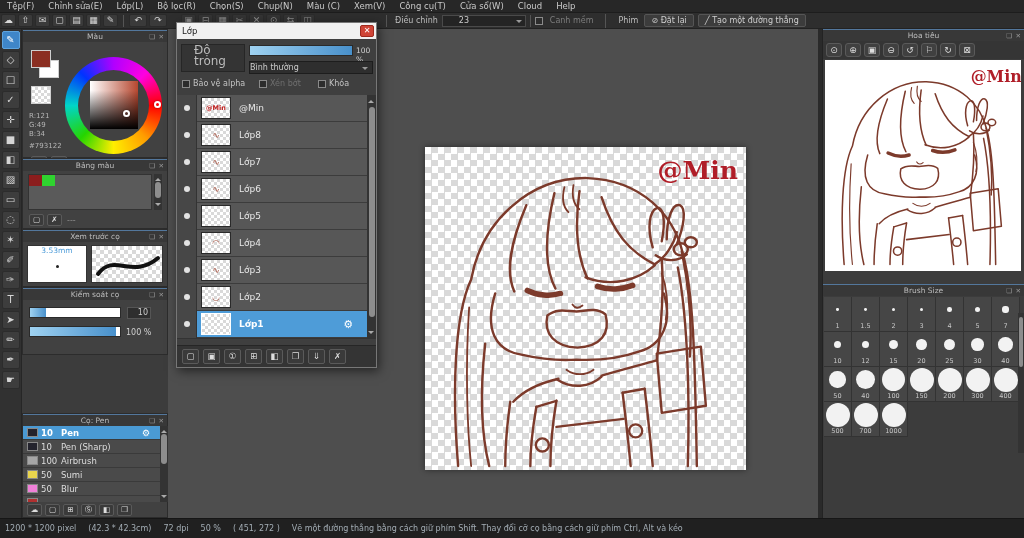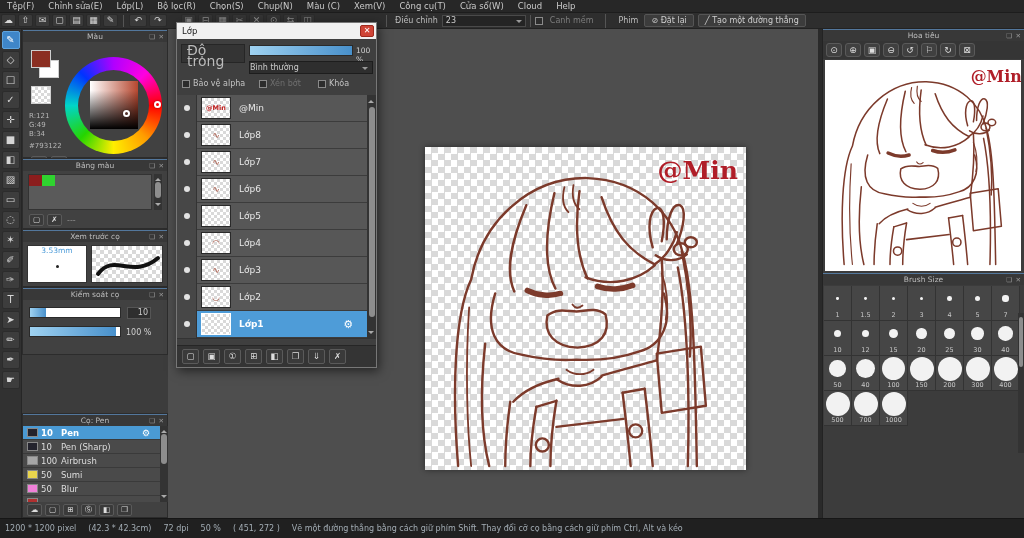--- a/index.html
+++ b/index.html
@@ -15,21 +15,21 @@
   
   .toolbar { position:absolute; left:0; top:13px; width:1024px; height:16px; background:#2e2e2e;
     display:flex; align-items:center; z-index:5; border-bottom:1px solid #222; }
   .tb-ico { width:15px; height:13px; margin:0 1px; background:#3a3a3a; border:1px solid #2a2a2a;
     color:#d8d8d8; font-size:9px; line-height:11px; text-align:center; border-radius:2px;}
   .tb-div { width:1px; height:12px; background:#555; margin:0 4px; }
   .tb-btn { height:13px; margin:0 2px; background:#3c3c3c; border:1px solid #555; border-radius:2px;
     color:#cfcfcf; font-size:8px; line-height:11px; padding:0 6px; white-space:nowrap; }
   .tb-label { color:#bdbdbd; font-size:8px; margin:0 4px; white-space:nowrap;}
   .tb-select { width:84px; height:12px; background:#242424; border:1px solid #4a4a4a; color:#ccc;
-    font-size:8px; line-height:10px; padding:0 3px; position:relative; }
+    font-size:8px; line-height:10px; padding:0 16px; position:relative; }
   .tb-select:after{content:"";position:absolute;right:3px;top:4px;border:3px solid transparent;border-top-color:#999;}
   .cb { width:8px; height:8px; border:1px solid #8a8a8a; background:#2c2c2c; display:inline-block; margin-right:3px; }
   .dim { color:#7d7d7d; }
   .hidden-icons { display:flex; position:absolute; left:180px; top:1px; }
 
   
   .toolstrip { position:absolute; left:0; top:29px; width:22px; height:489px; background:#313131; z-index:4;
     border-right:1px solid #262626;}
   .tool { width:18px; height:18px; margin:2px auto; background:#3d3d3d; border:1px solid #2c2c2c; border-radius:2px;
     color:#d5d5d5; font-size:10px; line-height:16px; text-align:center; }
@@ -87,22 +87,22 @@
     box-shadow:0 0 6px rgba(0,0,0,.45); }
   .canvas-divider { position:absolute; left:818px; top:29px; width:4px; height:489px; background:#2a2a2a; z-index:4;}
 
   
   .layers-panel { position:absolute; left:176px; top:22px; width:201px; height:346px; background:#3f3f3f;
     border:1px solid #777; box-shadow:2px 3px 10px rgba(0,0,0,.55); z-index:10; }
   .lp-title { height:16px; background:#f1f1f1; display:flex; align-items:center;justify-content:flex-end; }
   .lp-title-text { flex:1; color:#222; font-size:8.5px; padding-left:5px; }
   .lp-close { width:14px; height:12px; background:#cf4436; border:1px solid #9e2a1e; border-radius:2px; margin-right:2px;
     color:#fff; font-size:8px; line-height:10px; text-align:center; }
-  .lp-label { position:absolute; background:#343434; border:1px solid #262626; color:#bbb; font-size:14px;
-    line-height:11px; padding-left:5px; width:64px; height:19px; }
+  .lp-label { position:absolute; background:#343434; border:1px solid #262626; color:#bbb; font-size:12px;
+    line-height:11px; padding-left:12px; width:64px; height:28px; }
   .lp-dd { position:absolute; background:#2e2e2e; border:1px solid #1d1d1d; color:#ccc; font-size:8px;
     line-height:11px; padding-left:0; }
   .lp-dd:after{content:"";position:absolute;right:4px;top:5px;border:3px solid transparent;border-top-color:#999;}
   .lp-cb { position:absolute; display:flex; align-items:center; color:#c3c3c3; font-size:8px; }
   .lrow { display:flex; align-items:center; height:27px; background:#575757; border-bottom:1px solid #3c3c3c; }
   .lrow.sel { background:#4e9cd8; }
   .leye { width:20px; height:27px; background:#474747; border-right:1px solid #333; display:flex; align-items:center; justify-content:center;}
   .ldot { width:6px; height:6px; border-radius:50%; background:#e2e2e2; }
   .lthumb { width:30px; height:22px; margin-left:4px; border:1px solid #2a2a2a; background-size:6px 6px;
     display:flex; align-items:center; justify-content:center; overflow:hidden;}
@@ -581,21 +581,21 @@
         <span class="nav-btn">↺</span>
         <span class="nav-btn">⚐</span>
         <span class="nav-btn">↻</span>
         <span class="nav-btn">⊠</span>
       </div>
     <div class="nav-img">
       <svg class="sketch" viewBox="0 0 320 322" width="204" height="205" style="position:absolute;left:-2px;top:2px;">
         <use href="#sketch"></use>
       </svg>
     </div>
-    <div class="ptitle" style="margin-top:2px;"><span>Brush Size</span>
+    <div class="ptitle" style="margin-top:13px;"><span>Brush Size</span>
       <span class="pt-ico pt-pop">❏</span>
       <span class="pt-ico pt-x">✕</span>
     </div>
     <div class="bs-grid">
 
         <div class="bs-cell">
           <span class="bs-dot" style="width: 2.3px; height: 2.3px;"></span>
           <span class="bs-label">1</span>
         </div>
 

